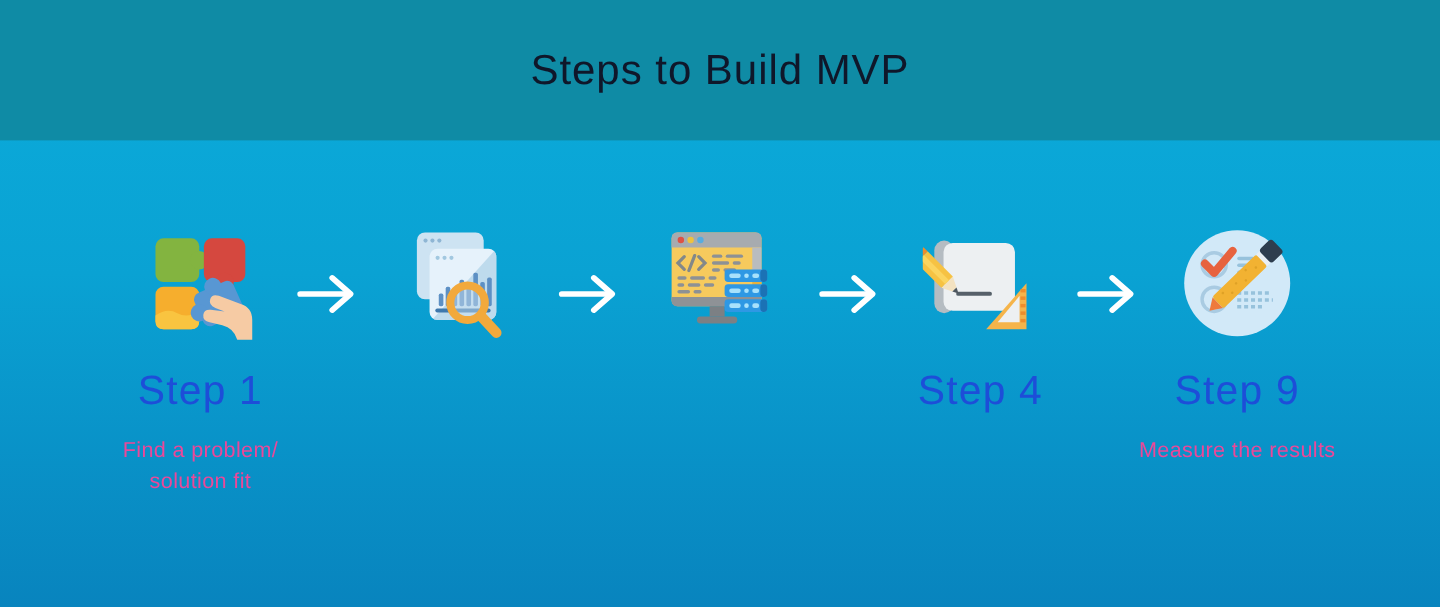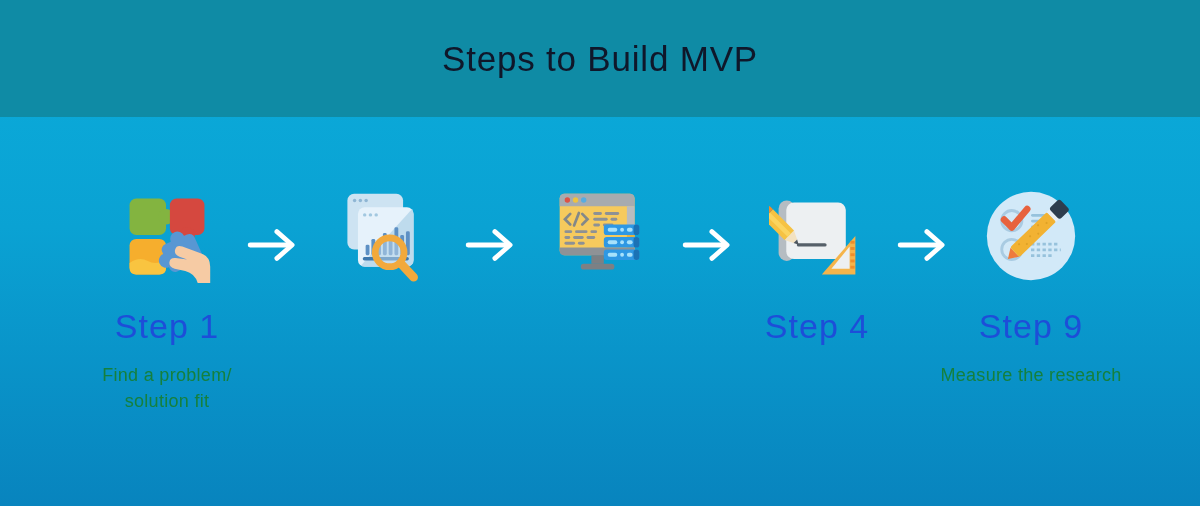--- a/index.html
+++ b/index.html
@@ -23,21 +23,21 @@
   }
   .icon-wrap {
     height: 100px; display: flex; align-items: center; justify-content: center;
   }
   .step-label {
     margin-top: 21px; font-size: 34px; font-weight: 400;
     color: #1d4ed8; letter-spacing: 1px;
   }
   .step-desc {
     margin-top: 16px; font-size: 18px; line-height: 26px;
-    color: #15803d; letter-spacing: 0.3px; white-space: pre-line;
+    color: #ec4899; letter-spacing: 0.3px; white-space: pre-line;
   }
   .arrow {
     position: absolute; top: 224px; width: 58px; height: 42px;
   }
   svg { display: block; margin: 0 auto; }
 </style>
 </head>
 <body>
 
 <header class="header">
@@ -212,21 +212,21 @@
             <circle cx="3" cy="-34" r="1.1"></circle>
           <circle cx="-3.5" cy="-40" r="1.1"></circle>
             <circle cx="1" cy="-48" r="1.1"></circle>
         </g>
         <rect x="-7" y="-60" width="14" height="4" fill="#e9eef2"></rect>
         <rect x="-8" y="-75" width="16" height="15" rx="3" fill="#2e3d4e"></rect>
       </g>
     </svg>
   </div>
   <div class="step-label">Step 9</div>
-  <div class="step-desc">Measure the research</div>
+  <div class="step-desc">Measure the results</div>
 </div>
 
 <div class="arrow" style="left:245px">
   <svg width="58" height="42" viewBox="0 0 60 44">
     <line x1="5" y1="22" x2="47" y2="22" stroke="#ffffff" stroke-width="5" stroke-linecap="round"></line>
     <polyline points="33,8 49,22 33,36" fill="none" stroke="#ffffff" stroke-width="5" stroke-linecap="round" stroke-linejoin="round"></polyline>
   </svg>
 </div>
 <div class="arrow" style="left:463px">
   <svg width="58" height="42" viewBox="0 0 60 44">

